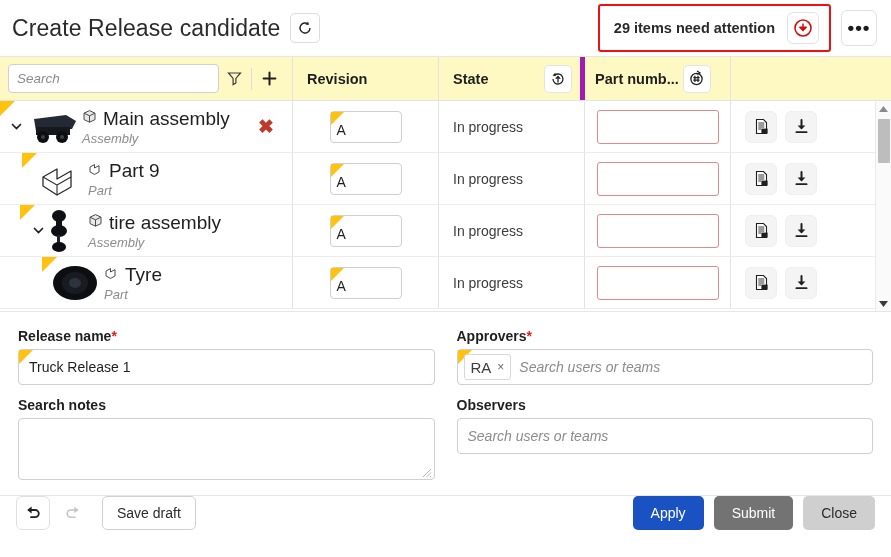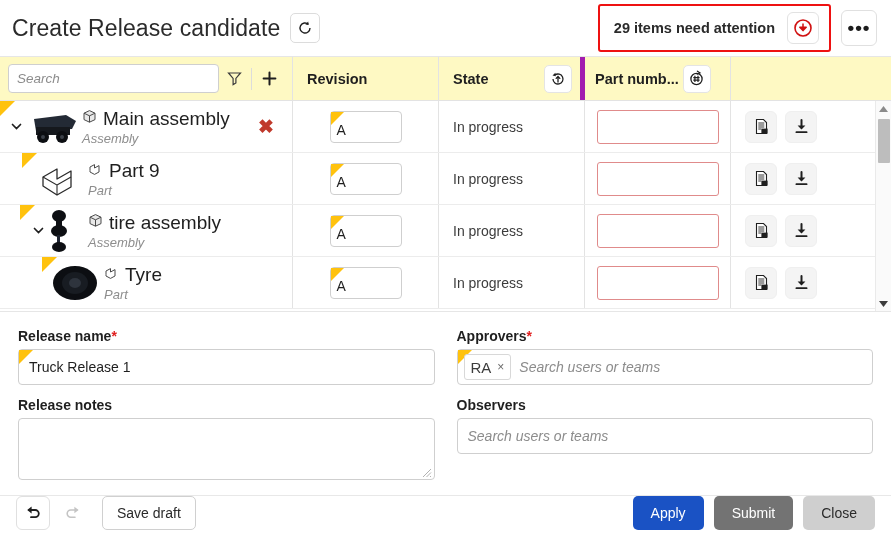--- a/index.html
+++ b/index.html
@@ -479,21 +479,21 @@
       <div class="mb14">
         <label class="flabel">
           <span>Release name</span><span class="req">*</span>
         </label>
         <div class="field-box">
           <span class="corner"></span>
           <span class="field-val">Truck Release 1</span>
         </div>
       </div>
       <div>
-        <label class="flabel">Release notes</label>
+        <label class="flabel">Search notes</label>
         <div class="notes-box">
           <svg class="resize-grip" viewBox="0 0 10 10">
             <path d="M9 1 L1 9 M9 4.5 L4.5 9 M9 8 L8 9" stroke="#a8a8a8" stroke-width="0.9"></path>
           </svg>
         </div>
       </div>
     </div>
 
     <div class="form-col">
       <div class="mb14">

